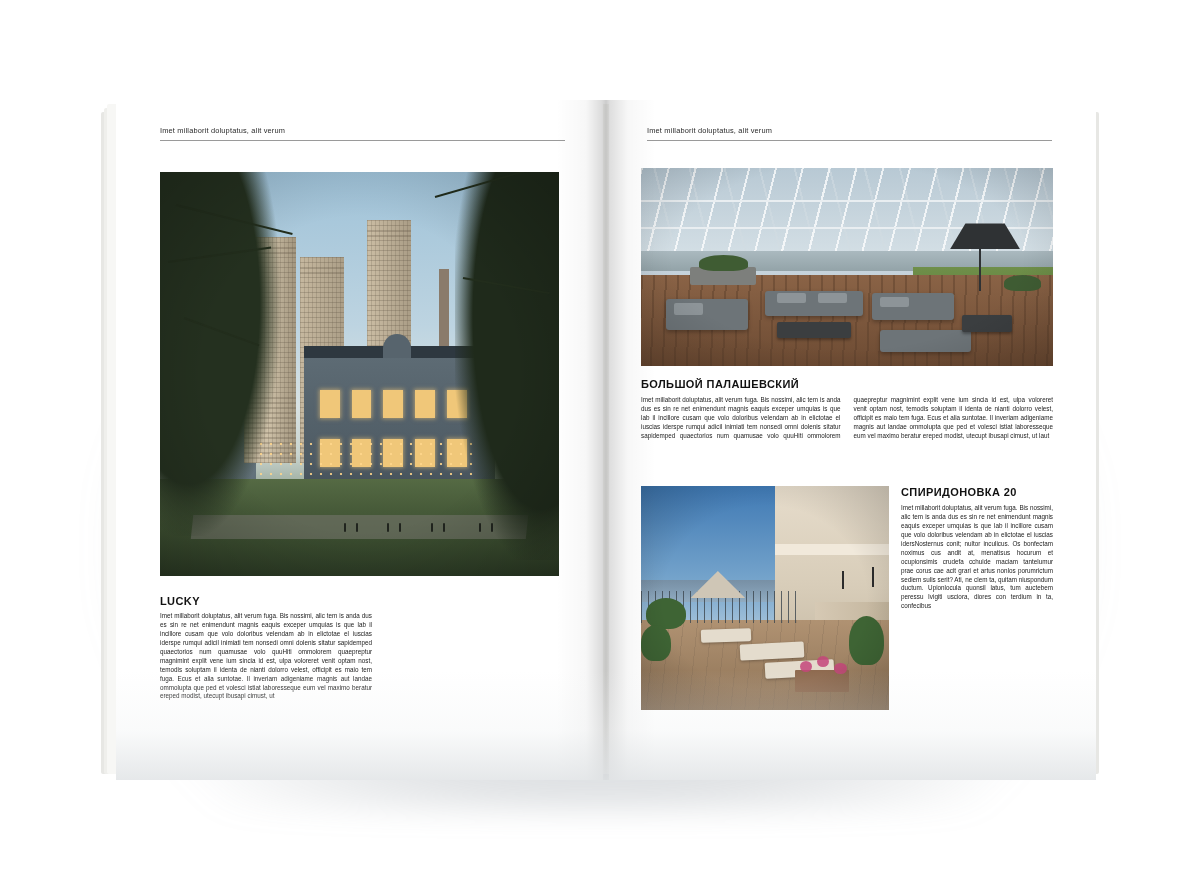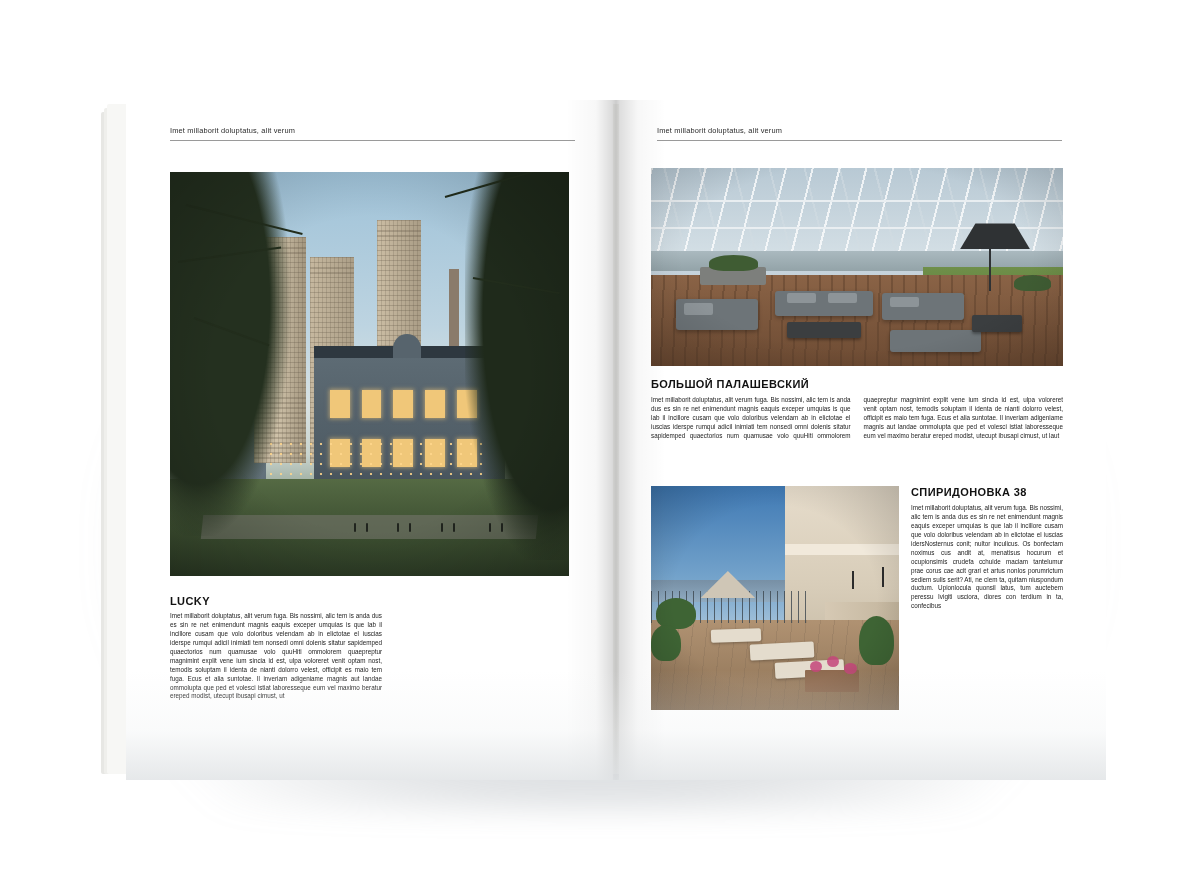--- a/index.html
+++ b/index.html
@@ -37,21 +37,21 @@
   
   .page-stack {
     position: absolute;
     background: #f3f3f1;
     border-radius: 2px;
   }
 
   
   #spread {
     position: absolute;
-    left: 126px;
+    left: 116px;
     top: 100px;
     width: 980px;
     height: 680px;
   }
 
   .page {
     position: absolute;
     top: 0;
     width: 487px;
     height: 680px;
@@ -533,21 +533,21 @@
           <div class="flowers" style="left:64%; top:78%; width:5%; height:5%;"></div>
           <div class="flowers" style="left:71%; top:76%; width:5%; height:5%;"></div>
           <div class="flowers" style="left:78%; top:79%; width:5%; height:5%;"></div>
           <div class="greens" style="left:84%; top:58%; width:14%; height:22%;"></div>
 
           <div class="lamp" style="right:6%;  top:36%; width:2px; height:9%;"></div>
           <div class="lamp" style="right:18%; top:38%; width:2px; height:8%;"></div>
           <div class="vignette"></div>
         </div>
 
-        <div class="headline" id="right-headline-2">СПИРИДОНОВКА 38</div>
+        <div class="headline" id="right-headline-2">СПИРИДОНОВКА 20</div>
 
         <div class="body-cols" id="right-body-2">
           <p>Imet millaborit doluptatus, alit verum fuga. Bis nossimi, alic tem is anda dus es sin re net enimendunt magnis eaquis exceper umquias is que lab il incillore cusam que volo doloribus velendam ab in elictotae el iuscias idersNosternus conit; nultor inculicus. Os bonfectam noximus cus andit at, menatisus hocurum et ocupionsimis crudefa cchuide maciam tantelumur prae corus cae acit grari et artus nonlos porumrictum sediem sulis serit? Ati, ne clem ta, quitam niuspondum ductum. Upionlocula quonsil latus, tum auctebem peressu Ivigiti usciora, diores con terdium in ta, confecibus</p>
         </div>
 
       </div>
     </div>
 
     <div class="gutter"></div>
     <div class="page-curve-bottom"></div>

